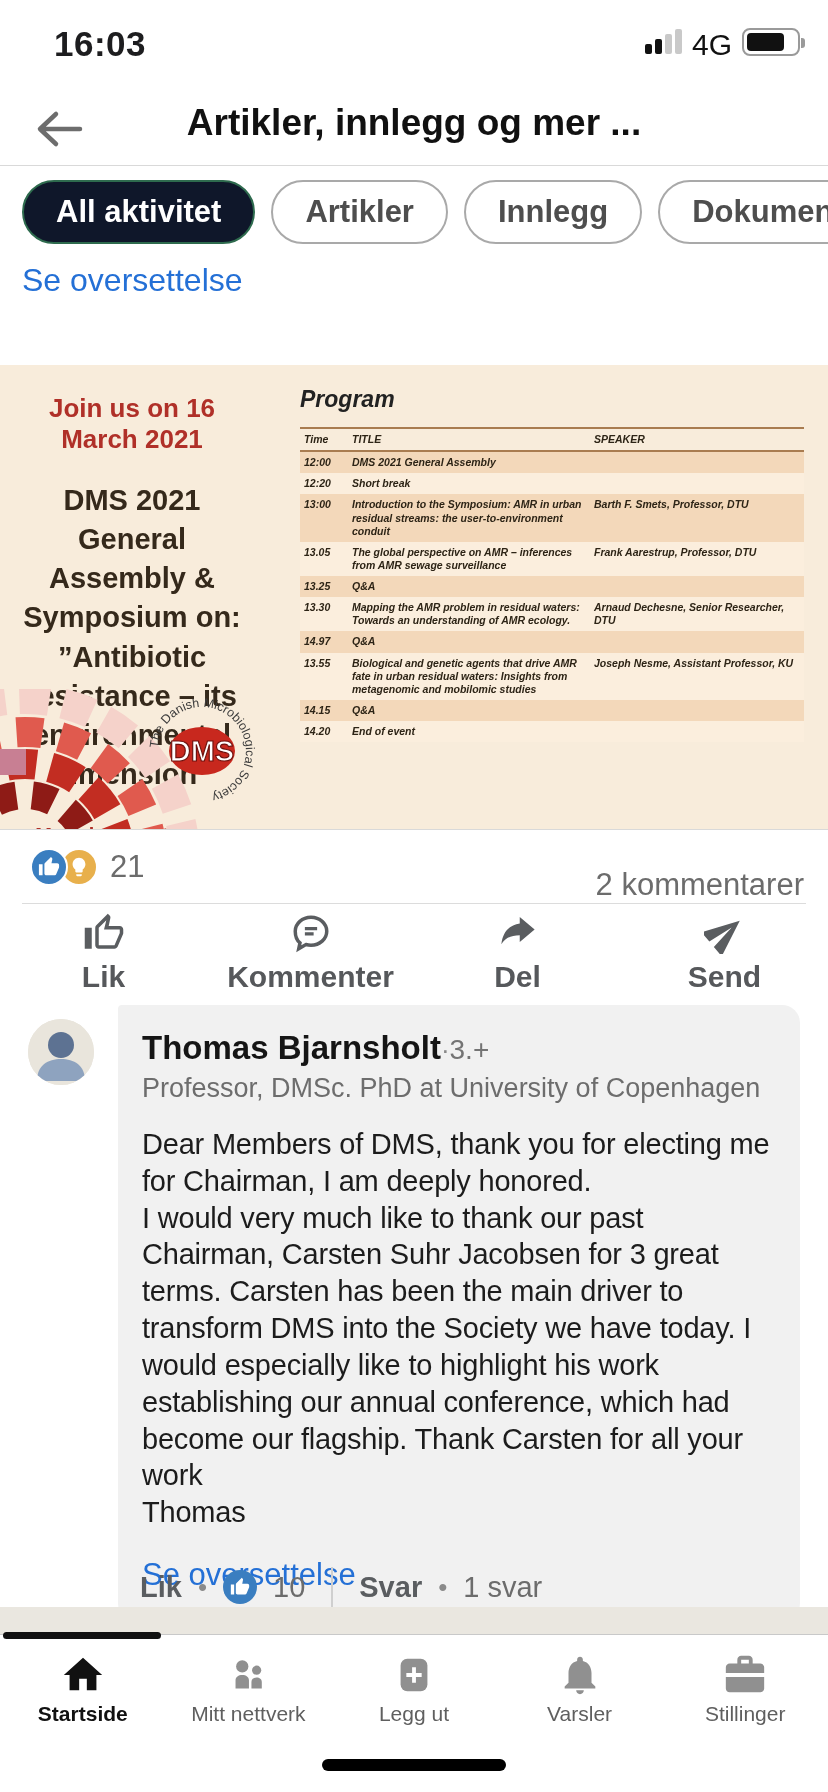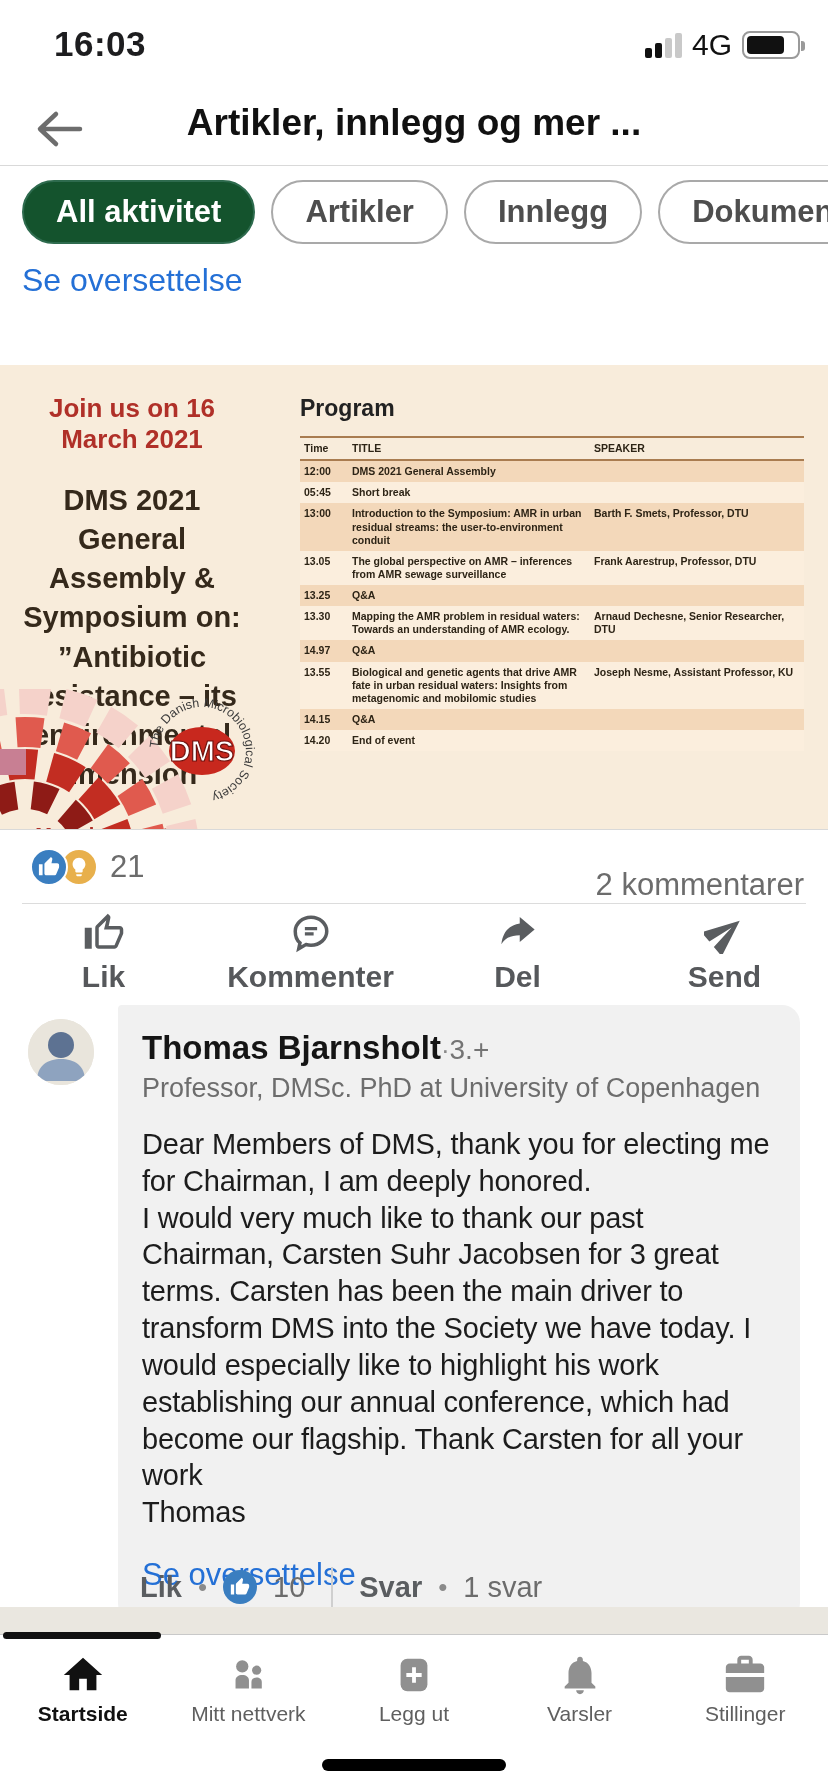--- a/index.html
+++ b/index.html
@@ -5,48 +5,48 @@
   * { margin:0; padding:0; box-sizing:border-box; }
   html,body { width:828px; height:1792px; }
   body {
     font-family:"Liberation Sans", sans-serif;
     background:#ffffff; color:#1d1d1f;
     position:relative; overflow:hidden;
   }
   
   .status-bar { position:absolute; top:0; left:0; width:828px; height:90px; }
   .sb-time { position:absolute; left:54px; top:24px; font-size:35px; font-weight:700; letter-spacing:.5px; }
-  .sb-right { position:absolute; right:28px; top:28px; display:flex; align-items:center; gap:10px; }
+  .sb-right { position:absolute; right:28px; top:28px; display:flex; gap:10px; }
   .sig { display:flex; align-items:flex-end; gap:3px; height:26px; }
   .sig i { display:block; width:7px; border-radius:2px; background:#c9c9c9; }
   .sig i:nth-child(1){height:10px;background:#111;} .sig i:nth-child(2){height:15px;background:#111;}
   .sig i:nth-child(3){height:20px;} .sig i:nth-child(4){height:25px;}
   .sb-net { font-size:30px; font-weight:400; color:#111; }
   .batt { position:relative; width:58px; height:28px; border:2px solid #9a9a9a; border-radius:8px; padding:3px; }
   .batt .fill { width:78%; height:100%; background:#111; border-radius:4px; }
   .batt .tip { position:absolute; right:-7px; top:8px; width:4px; height:10px; background:#9a9a9a; border-radius:0 3px 3px 0; }
   
   .page-header { position:absolute; top:90px; left:0; width:828px; height:76px; border-bottom:1px solid #d9d9d9; }
   .back { position:absolute; left:34px; top:14px; width:50px; height:50px; }
   .page-title { position:absolute; left:0; right:0; top:12px; text-align:center; font-size:37px; font-weight:700; color:#111; }
   
   .chips { position:absolute; top:180px; left:0; width:828px; height:68px; display:flex; gap:16px; padding-left:22px; overflow:hidden; }
   .chip { flex:0 0 auto; height:64px; border-radius:32px; border:2px solid #a9a9a9; background:#fff;
           display:flex; align-items:center; padding:0 32px; font-size:31px; font-weight:600; color:#4e4e4e; white-space:nowrap; }
-  .chip.active { background:#14532d; border-color:#2e6b4e; color:#fff; }
+  .chip.active { background:#0f172a; border-color:#2e6b4e; color:#fff; }
   .translate-link { position:absolute; left:22px; top:262px; font-size:32px; color:#2470d6; }
   
   .slide { position:absolute; top:365px; left:0; width:828px; height:465px; background:#f8ecdb; overflow:hidden; border-bottom:1px solid #d9d9d9; }
   .slide-left { position:absolute; left:0; top:0; width:264px; height:100%; text-align:center; }
   .slide-join { margin:28px 14px 0; font-size:26px; font-weight:700; color:#b03028; }
   .slide-title { margin:26px 10px 0; font-size:29px; font-weight:700; color:#35291b; line-height:1.35; }
   .slide-more { margin:30px 16px 0; font-size:20px; font-weight:700; color:#b03028; }
   .mosaic { position:absolute; left:0; bottom:0; }
   .dms-logo { position:absolute; left:146px; top:330px; width:112px; height:112px; }
-  .slide-right { position:absolute; left:264px; top:12px; width:564px; height:100%; padding:18px 24px 17px 36px; }
+  .slide-right { position:absolute; left:264px; top:3px; width:564px; height:100%; padding:18px 24px 17px 36px;font-style:italic; }
   .program-title { font-size:23px; font-weight:700; color:#222; margin-bottom:14px; }
   .ptable { width:100%; border-top:2px solid #a97c50; }
   .phead { display:flex; border-bottom:2px solid #a97c50; }
   .phead .pcell { font-weight:700; }
   .prow { display:flex; background:#fbeedd; }
   .prow.shaded { background:#f3d8ba; }
   .pcell { font-size:10.5px; font-weight:700; color:#2d2416; line-height:1.25; padding:4px 4px 4px 0; }
   .c0 { width:52px; padding-left:4px; flex:0 0 auto; }
   .c1 { width:242px; flex:0 0 auto; }
   .c2 { flex:1 1 auto; }
@@ -164,21 +164,21 @@
         <div class="pcell c1">TITLE</div>
         <div class="pcell c2">SPEAKER</div>
       </div>
       <div>
           <div class="prow shaded">
             <div class="pcell c0">12:00</div>
             <div class="pcell c1">DMS 2021 General Assembly</div>
             <div class="pcell c2"></div>
           </div>
           <div class="prow">
-            <div class="pcell c0">05:45</div>
+            <div class="pcell c0">12:20</div>
             <div class="pcell c1">Short break</div>
             <div class="pcell c2"></div>
           </div>
           <div class="prow shaded">
             <div class="pcell c0">13:00</div>
             <div class="pcell c1">Introduction to the Symposium: AMR in urban residual streams: the user-to-environment conduit</div>
             <div class="pcell c2">Barth F. Smets, Professor, DTU</div>
           </div>
           <div class="prow">
             <div class="pcell c0">13.05</div>

